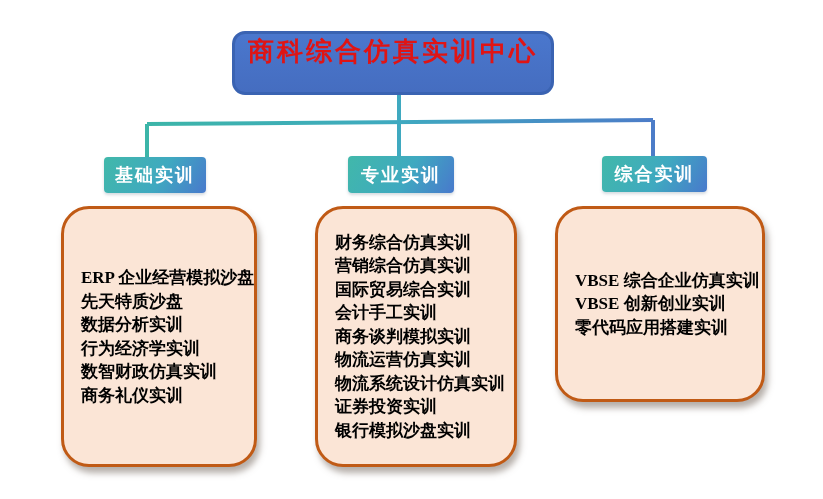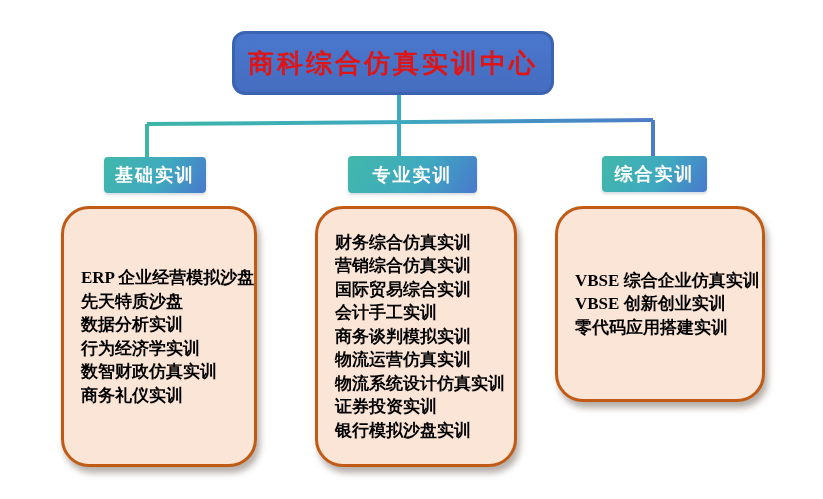--- a/index.html
+++ b/index.html
@@ -13,21 +13,21 @@
   .connectors{
     position:absolute;left:0;top:0;width:823px;height:499px;
     pointer-events:none;
   }
   
   .root-node{
     position:absolute;left:232px;top:31px;width:322px;height:64px;
     background:linear-gradient(180deg,#4a77cd 0%,#456dc0 100%);
     border:3px solid #3a63b2;
     border-radius:13px;
-    display:flex;align-items:center;justify-content:center;
+    display:flex;align-items:flex-start;justify-content:center;
     box-sizing:border-box;
   }
   .root-node span{
     color:#e01414;
     font-size:26px;
     font-weight:bold;
     letter-spacing:3px;
     font-family:"Liberation Serif","DejaVu Serif",serif;
     white-space:nowrap;
   }
@@ -40,21 +40,21 @@
     box-shadow:0 2px 3px rgba(90,110,130,.25);
   }
   .branch-label span{
     color:#ffffff;
     font-size:18px;
     font-weight:bold;
     letter-spacing:2px;
     white-space:nowrap;
   }
   .b0{left:104px;top:157px;width:102px;height:36px;}
-  .b1{left:348px;top:156px;width:129px;height:37px;}
+  .b1{left:348px;top:156px;width:106px;height:37px;}
   .b2{left:602px;top:156px;width:105px;height:36px;}
   
   .panel{
     position:absolute;
     background:#fbe5d6;
     border:3px solid #c05a15;
     border-radius:28px;
     box-sizing:border-box;
     box-shadow:3px 6px 6px rgba(110,95,85,.5);
     display:flex;flex-direction:column;justify-content:center;

